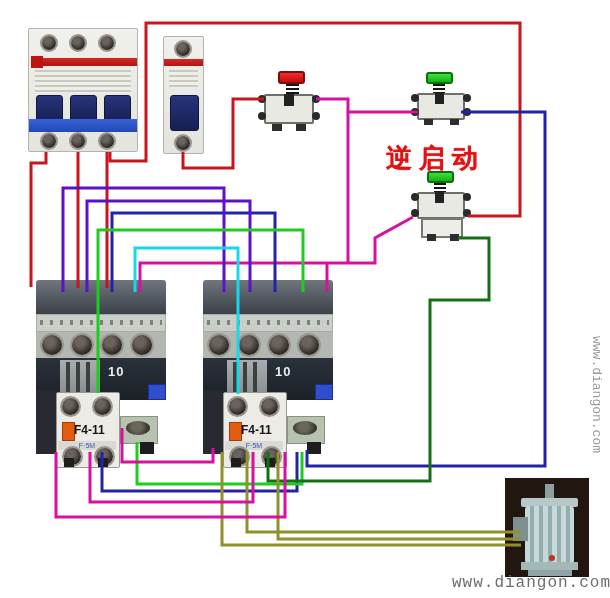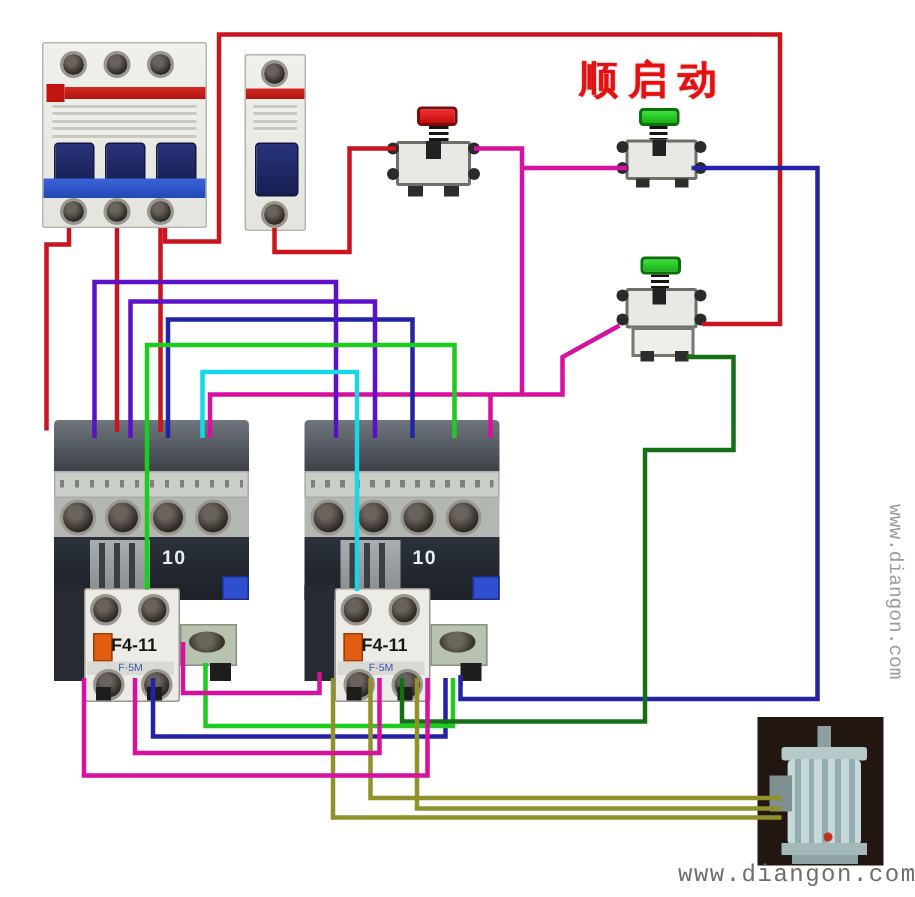--- a/index.html
+++ b/index.html
@@ -88,32 +88,32 @@
   <div class="abs spring" style="left:286px;top:84px;width:13px;height:10px;"></div>
   <div class="abs pbbody" style="left:264px;top:94px;width:46px;height:26px;"></div>
   <div class="abs pbstem" style="left:284px;top:94px;width:10px;height:12px;"></div>
   <div class="abs pbdot" style="left:258px;top:95px;"></div>
   <div class="abs pbdot" style="left:312px;top:95px;"></div>
   <div class="abs pbdot" style="left:258px;top:112px;"></div>
   <div class="abs pbdot" style="left:312px;top:112px;"></div>
   <div class="abs pbfoot" style="left:272px;top:124px;width:10px;height:7px;"></div>
   <div class="abs pbfoot" style="left:296px;top:124px;width:10px;height:7px;"></div>
 
-  <div class="abs cnlabel" style="left:386px;top:36px;">顺启动</div>
   <div class="abs cap-green" style="left:426px;top:72px;width:23px;height:8px;"></div>
   <div class="abs spring" style="left:433px;top:84px;width:12px;height:9px;"></div>
   <div class="abs pbbody" style="left:417px;top:93px;width:44px;height:23px;"></div>
   <div class="abs pbstem" style="left:435px;top:93px;width:9px;height:11px;"></div>
   <div class="abs pbdot" style="left:411px;top:94px;"></div>
   <div class="abs pbdot" style="left:463px;top:94px;"></div>
   <div class="abs pbdot" style="left:411px;top:108px;"></div>
   <div class="abs pbdot" style="left:463px;top:108px;"></div>
   <div class="abs pbfoot" style="left:424px;top:119px;width:9px;height:6px;"></div>
   <div class="abs pbfoot" style="left:450px;top:119px;width:9px;height:6px;"></div>
 
+  <div class="abs cnlabel" style="left:386px;top:141px;">逆启动</div>
   <div class="abs cap-green" style="left:427px;top:171px;width:23px;height:8px;"></div>
   <div class="abs spring" style="left:434px;top:183px;width:12px;height:9px;"></div>
   <div class="abs pbbody" style="left:417px;top:192px;width:44px;height:23px;"></div>
   <div class="abs pbstem" style="left:435px;top:192px;width:9px;height:11px;"></div>
   <div class="abs pbdot" style="left:411px;top:193px;"></div>
   <div class="abs pbdot" style="left:463px;top:193px;"></div>
   <div class="abs pbdot" style="left:411px;top:209px;"></div>
   <div class="abs pbdot" style="left:463px;top:209px;"></div>
   <div class="abs pbbracket" style="left:421px;top:218px;width:38px;height:16px;"></div>
   <div class="abs pbfoot" style="left:427px;top:234px;width:9px;height:7px;"></div>

